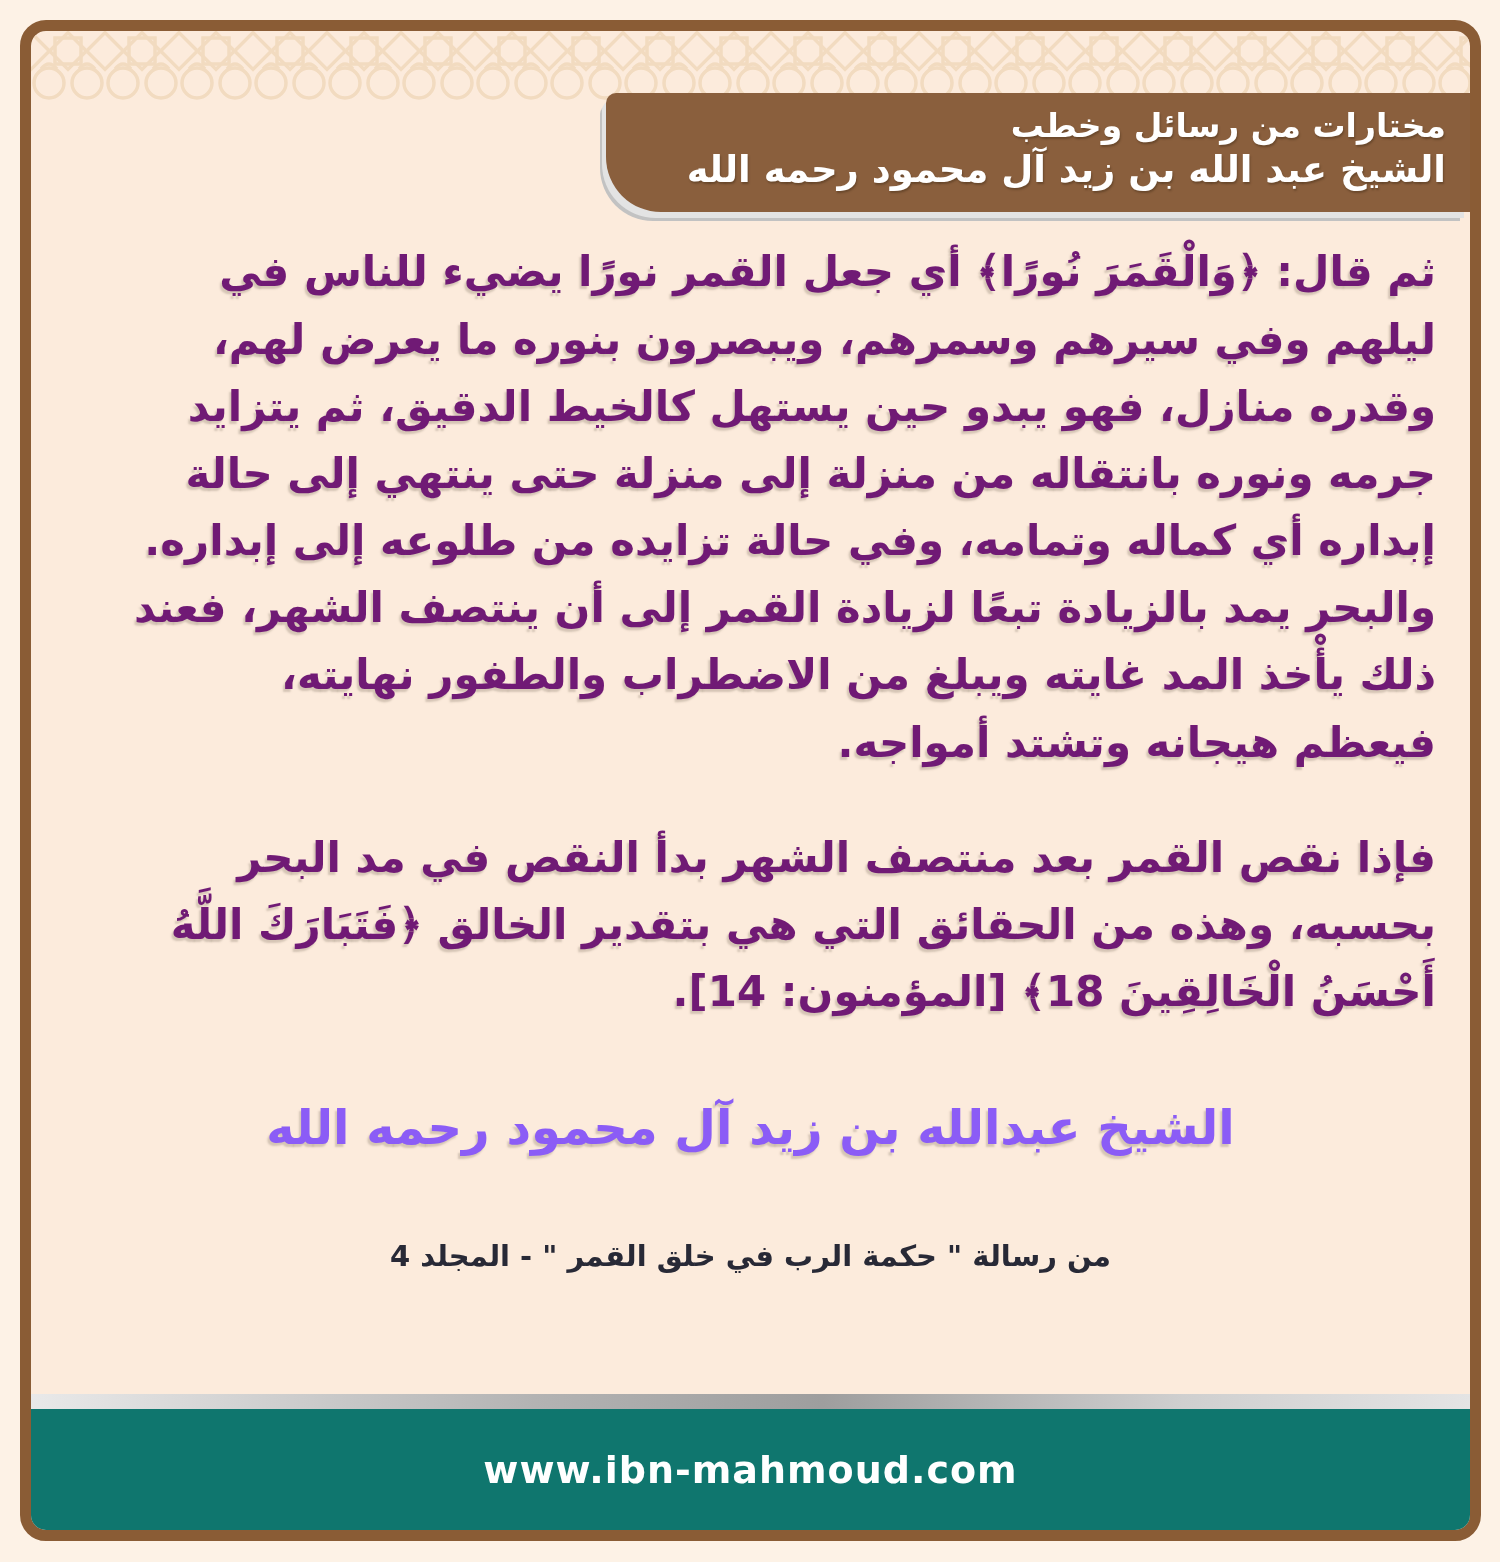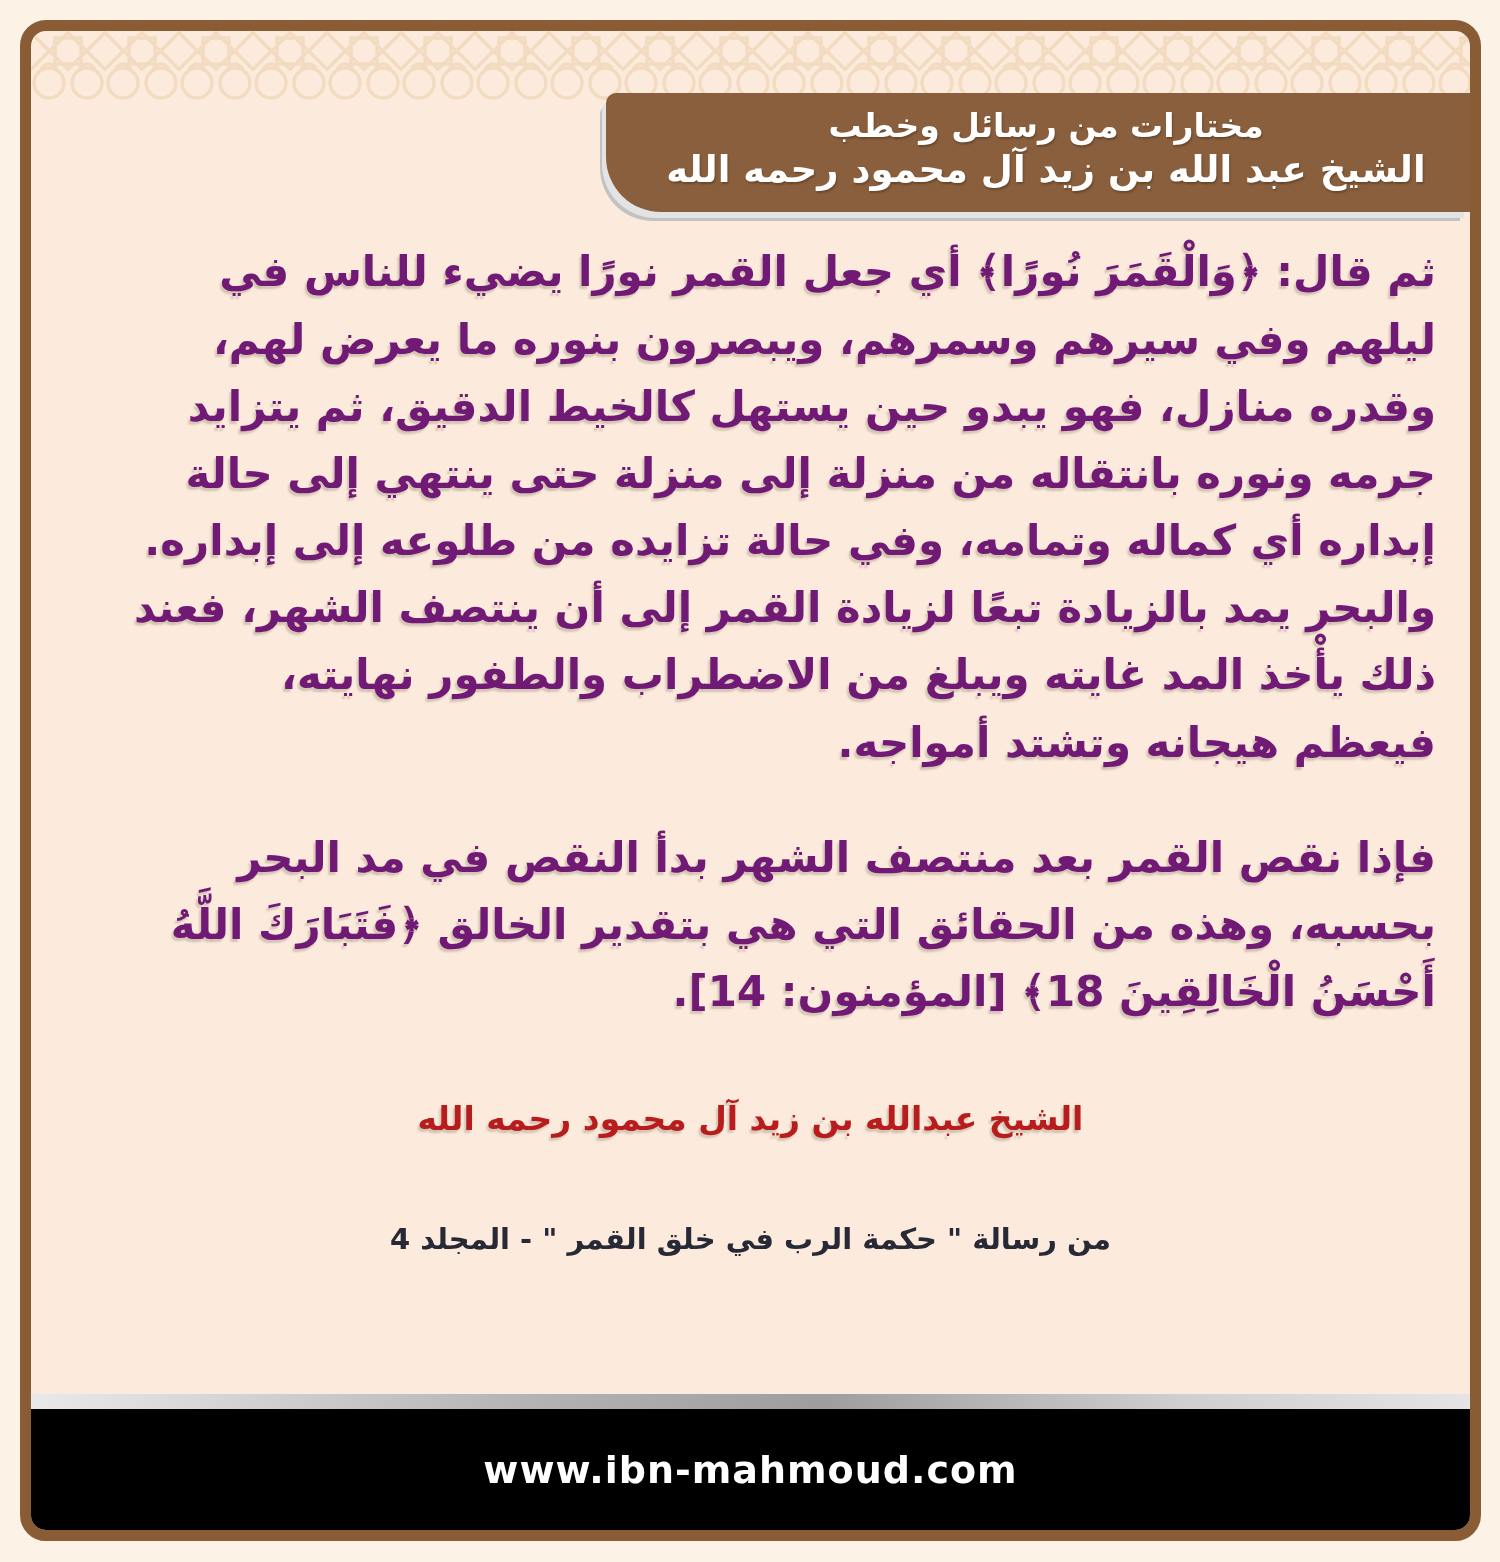--- a/index.html
+++ b/index.html
@@ -30,21 +30,21 @@
     overflow: hidden;
   }
   .pattern-band svg { display: block; }
   .banner {
     width: 800px;
     margin: -16px 0 0 auto;
     background: #8a5f3d;
     border-radius: 10px 0 0 55px;
     box-shadow: -5px 7px 0 -1px #e3e3e3, -8px 11px 0 -2px #c2c2c2;
     padding: 12px 24px 18px 40px;
-    text-align: center;
+    text-align: right;
     color: #ffffff;
     position: relative;
     z-index: 2;
   }
   .banner-line1 {
     font-size: 33px;
     font-weight: bold;
     line-height: 1.25;
     text-shadow: 1px 2px 2px rgba(60,40,20,.4);
   }
@@ -69,44 +69,44 @@
     font-weight: bold;
     color: #701a75;
     line-height: 1.6;
     text-align: start;
     text-shadow: -2px 3px 2px rgba(140,125,110,.35);
   }
   .body-text.second { margin-top: 48px; }
   .signature {
     margin-top: 74px;
     text-align: center;
-    font-size: 33px;
+    font-size: 48px;
     font-weight: bold;
-    color: #b91c1c;
+    color: #8b5cf6;
     text-shadow: -2px 3px 2px rgba(140,125,110,.35);
   }
   .source {
     margin-top: 84px;
     text-align: center;
     font-size: 29px;
     font-weight: bold;
     color: #282936;
   }
   .footer {
     position: absolute;
     left: 0; right: 0; bottom: 0;
     z-index: 3;
   }
   .footer-stripe {
     height: 15px;
     background: linear-gradient(90deg, #e9e9e9 0%, #b3b3b3 35%, #9e9e9e 55%, #cfcfcf 80%, #e4e4e4 100%);
   }
   .footer-bar {
     height: 121px;
-    background: #000000;
+    background: #0f766e;
     display: flex;
     align-items: center;
     justify-content: center;
   }
   .website {
     color: #ffffff;
     font-size: 38px;
     font-weight: bold;
     letter-spacing: 1px;
     direction: ltr;

